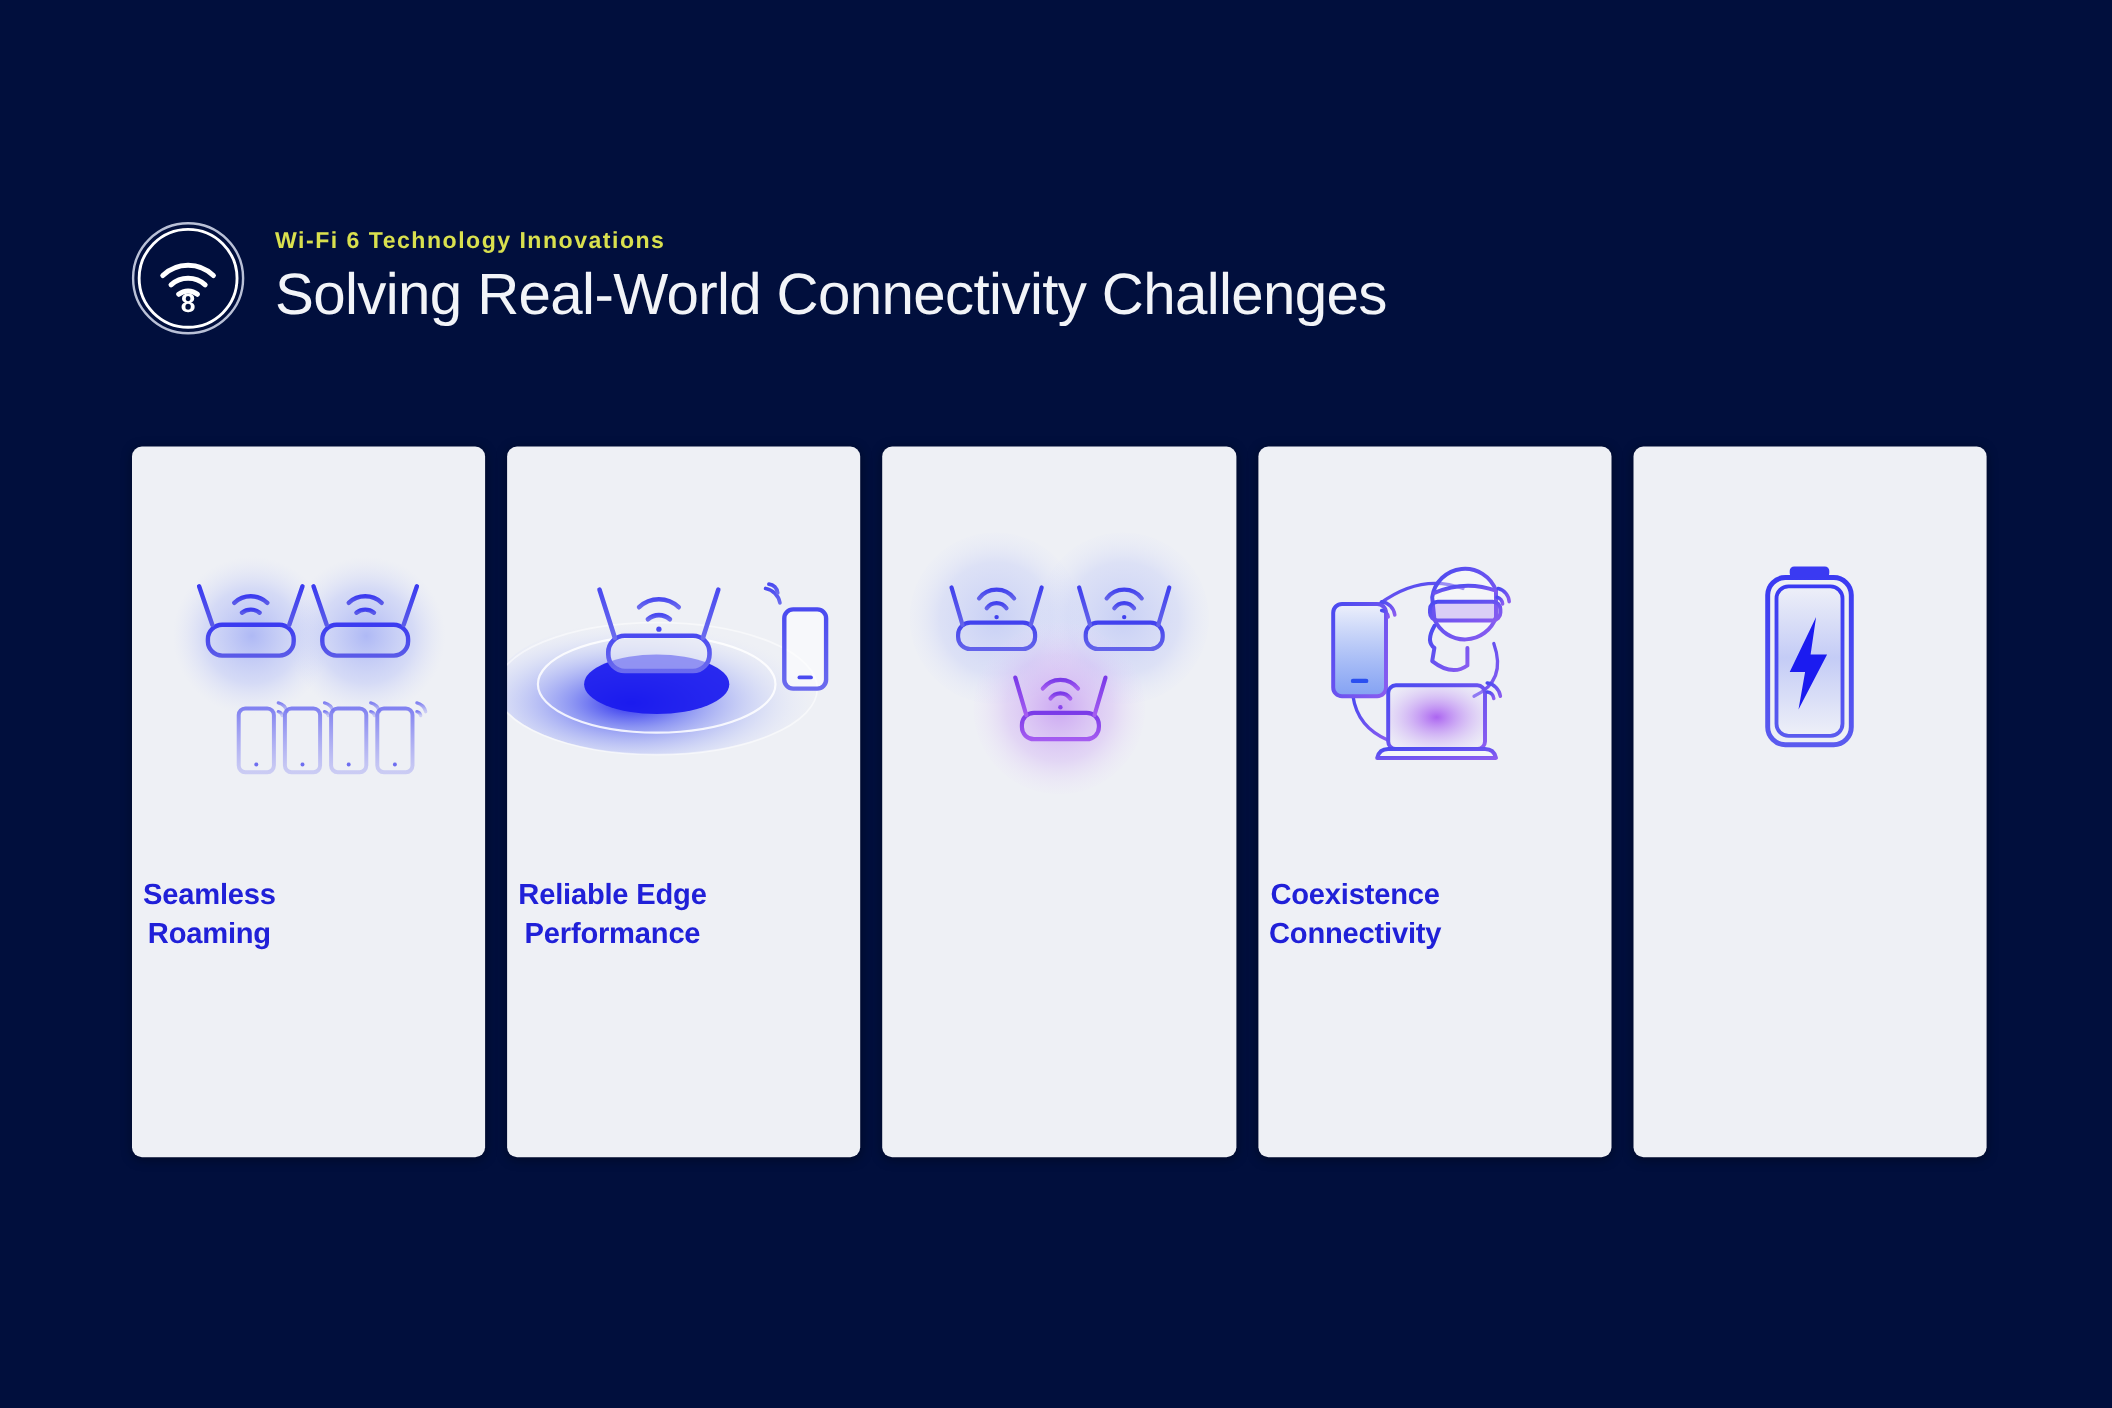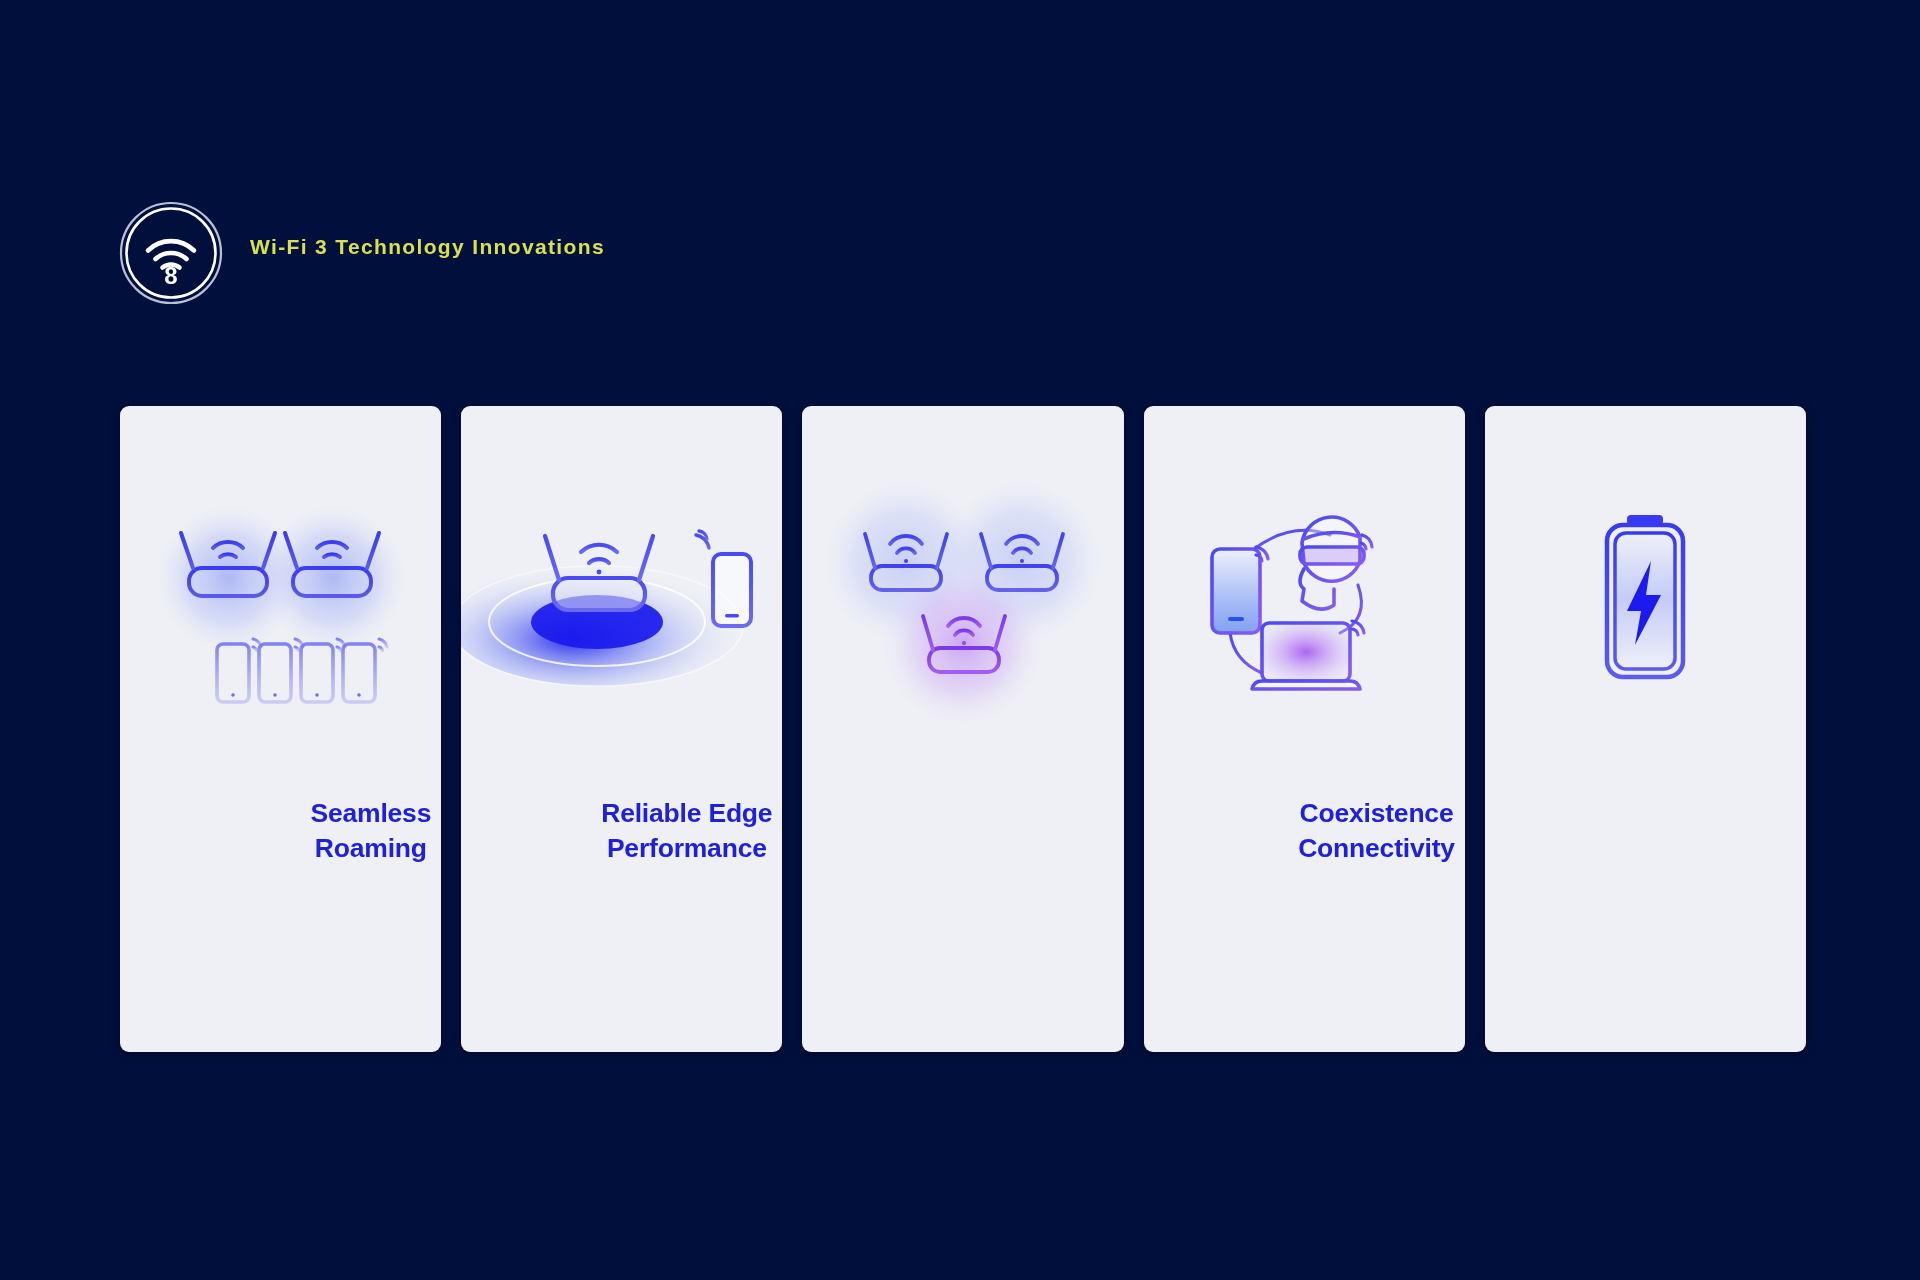--- a/index.html
+++ b/index.html
@@ -66,21 +66,21 @@
   }
 
   .card {
     flex: 1 1 0;
     background: #eef0f5;
     border-radius: 9px;
     box-shadow: 0 2px 10px rgba(0,0,0,0.35);
     position: relative;
     display: flex;
     flex-direction: column;
-    align-items: flex-end;
+    align-items: flex-start;
   }
 
   .card-visual {
     width: 100%;
     height: 390px;
     position: relative;
     display: flex;
     align-items: center;
     justify-content: center;
     overflow: hidden;
@@ -109,21 +109,22 @@
       <circle cx="53" cy="53" r="50" fill="none" stroke="#b9c0d6" stroke-width="2.2"></circle>
       <circle cx="53" cy="53" r="44.5" fill="none" stroke="#ffffff" stroke-width="2.6"></circle>
       <path d="M30 50.5 A33 33 0 0 1 76 50.5" fill="none" stroke="#ffffff" stroke-width="4.6" stroke-linecap="round"></path>
       <path d="M37.5 59 A23 23 0 0 1 68.5 59" fill="none" stroke="#ffffff" stroke-width="4.6" stroke-linecap="round"></path>
       <path d="M44.5 67.5 A13.5 13.5 0 0 1 61.5 67.5" fill="none" stroke="#ffffff" stroke-width="4.6" stroke-linecap="round"></path>
       <text x="53" y="84" text-anchor="middle" font-family="Liberation Sans, sans-serif" font-size="24" font-weight="700" fill="#ffffff">8</text>
     </svg>
   </div>
 
   <div class="header-text">
-    <div class="eyebrow">Wi-Fi 3 Technology Innovations</div>
+    <div class="eyebrow">Wi-Fi 6 Technology Innovations</div>
+    <div class="page-title">Solving Real-World Connectivity Challenges</div>
   </div>
 
 </div>
 
 <div class="cards">
 
   <div class="card">
     <div class="card-visual">
       <svg width="280" height="230" viewBox="0 0 280 230">
         <defs>

